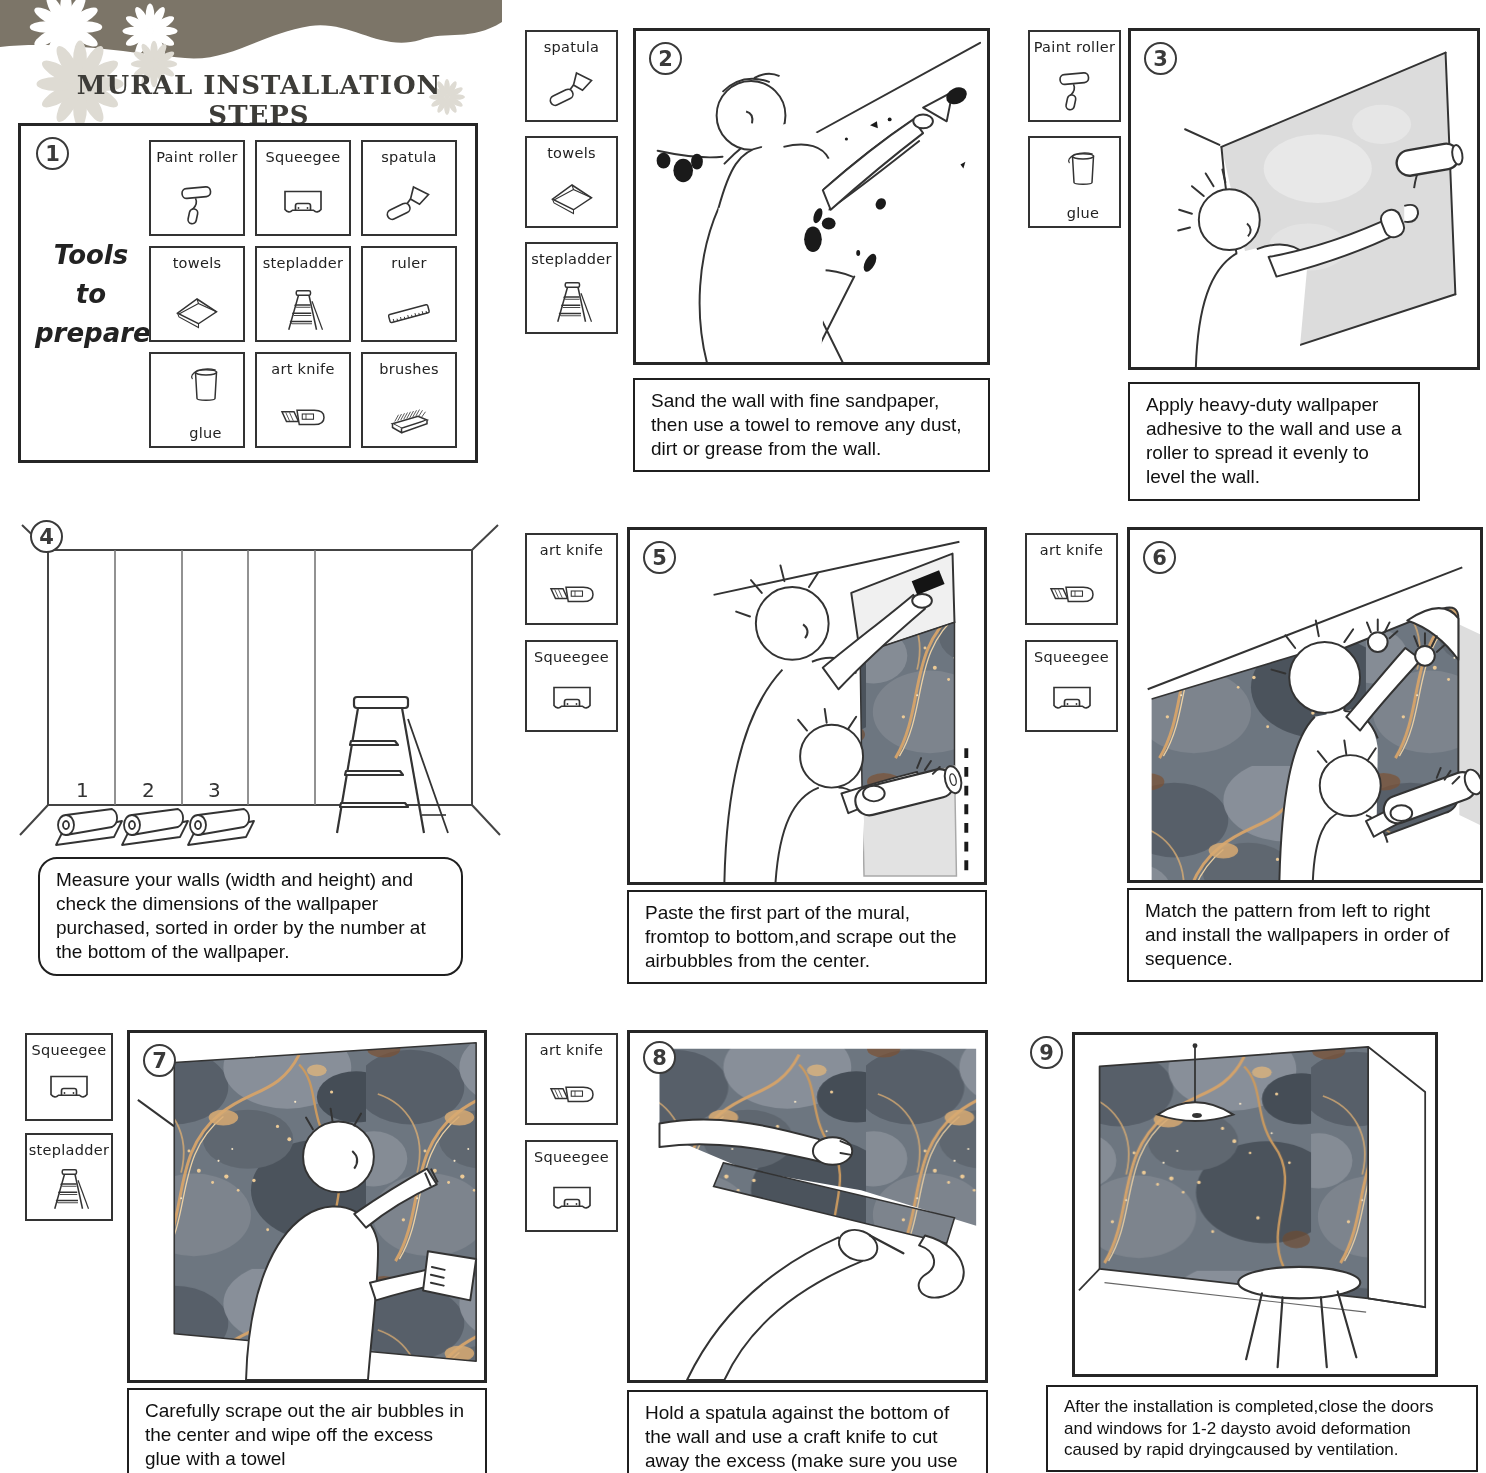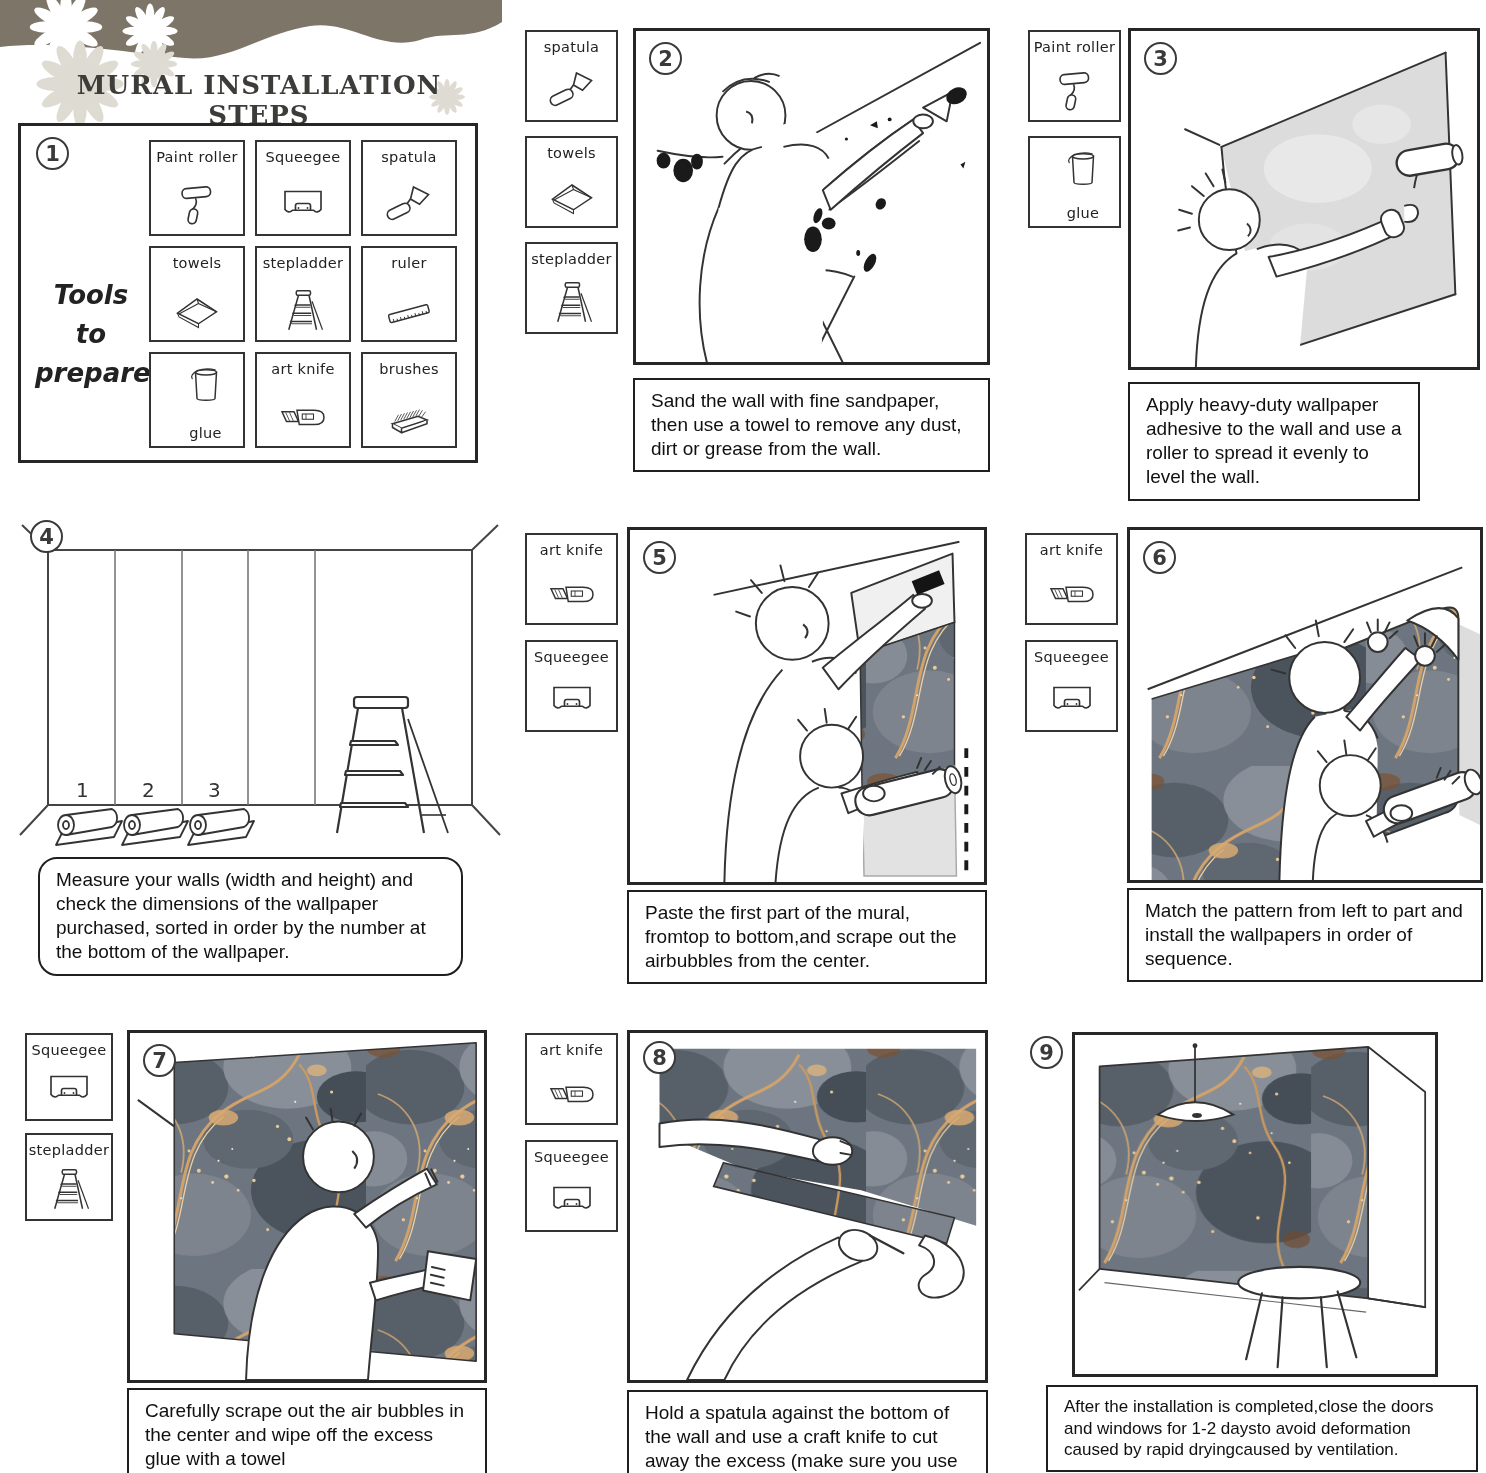--- a/index.html
+++ b/index.html
@@ -37,21 +37,21 @@
     padding:7px 3px 5px 3px;
   }
   .tool-box.rev { flex-direction:column-reverse;padding-left:20px; }
   .tool-box .tl { font-size:14.5px; color:#222; white-space:nowrap; letter-spacing:0.3px; }
   .tool-box svg.tic { width:52px; height:48px; }
 
   
   .step1-panel { position:absolute; left:18px; top:123px; width:460px; height:340px; background:#fff; border:3px solid #262626; }
   .tools-title {
     position:absolute; left:14px; top:110px; width:112px; text-align:center;
-    font-size:26px; font-weight:bold; font-style:italic; line-height:1.5; color:#222;margin-top:40px;
+    font-size:26px; font-weight:bold; font-style:italic; line-height:1.5; color:#222;
   }
   .tools-grid {
     position:absolute; left:128px; top:14px; display:grid;
     grid-template-columns:repeat(3, 96px); grid-auto-rows:96px; gap:10px;
   }
   .tools-grid .tool-box { position:relative; width:96px; height:96px; }
 </style>
 </head>
 <body>
 
@@ -549,21 +549,21 @@
         <g transform="rotate(-20 306 272)">
           <rect x="256" y="258" width="98" height="28" rx="14" fill="#fff" stroke="#333" stroke-width="2.2"></rect>
           <ellipse cx="352" cy="272" rx="8" ry="13" fill="#fff" stroke="#333" stroke-width="2"></ellipse>
         </g>
         <ellipse cx="276" cy="288" rx="11" ry="8" fill="#fff" stroke="#333" stroke-width="2"></ellipse>
         <path d="M312,252 l4,-10 M320,254 l6,-9 M328,258 l7,-7" stroke="#333" stroke-width="2" fill="none" stroke-linecap="round"></path>
       </g>
     </svg>
   </div>
   <div class="caption" style="left:1127px; top:888px; width:356px;">
-    <p>Match the pattern from left to part and install the wallpapers in order of sequence.</p>
+    <p>Match the pattern from left to right and install the wallpapers in order of sequence.</p>
   </div>
 
   <div class="tool-box" style="left:25px; top:1033px; width:88px; height:88px;">
     <span class="tl">Squeegee</span>
     <svg class="tic" viewBox="0 0 64 64">
         <use href="#ic-squeegee"></use>
       </svg>
   </div>
   <div class="tool-box" style="left:25px; top:1133px; width:88px; height:88px;">
     <span class="tl">stepladder</span>

